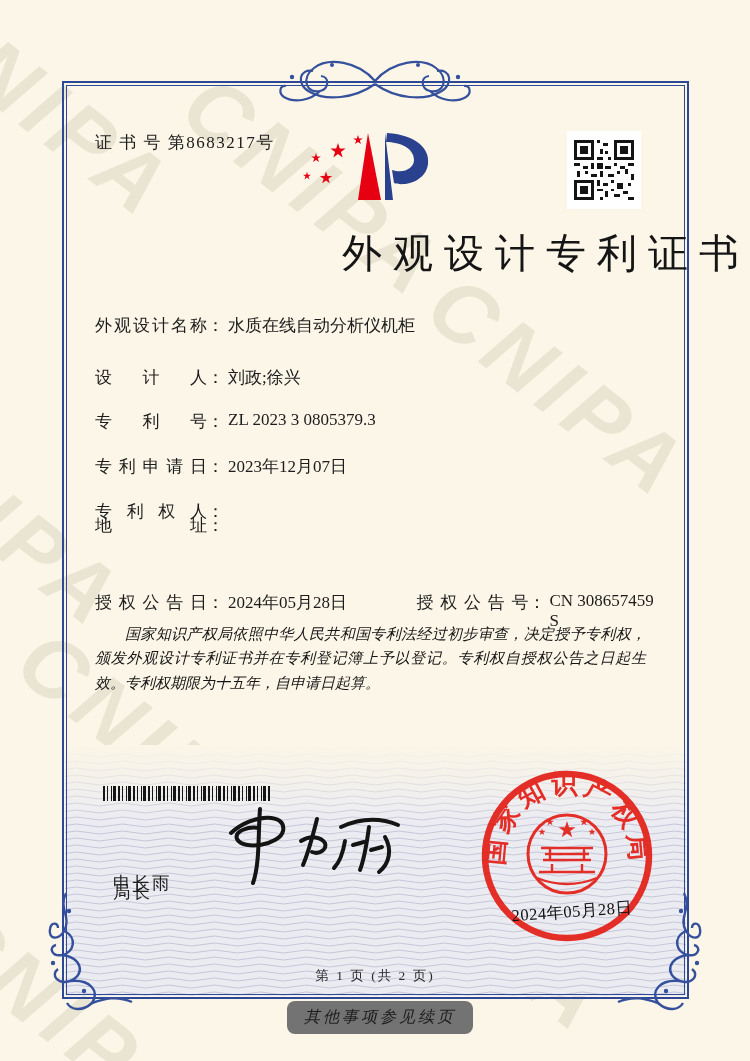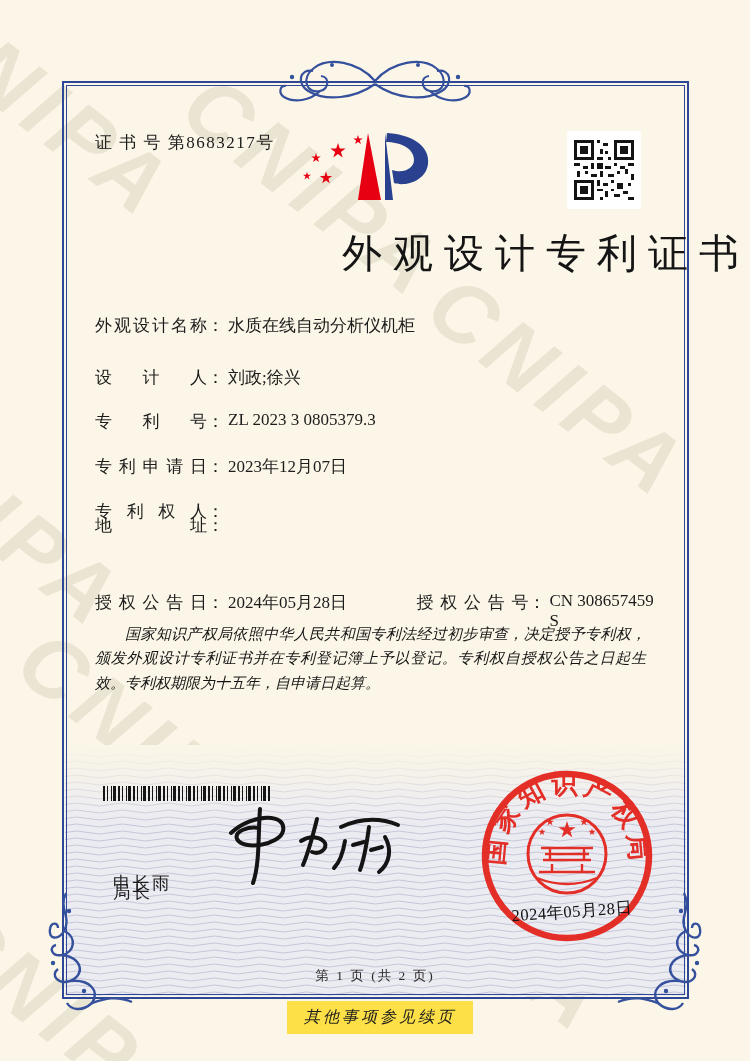--- a/index.html
+++ b/index.html
@@ -55,22 +55,22 @@
   .director-title{position:absolute;left:113px;top:838px;font-size:17.5px;letter-spacing:2px;
       font-family:"Liberation Sans","DejaVu Sans",sans-serif;color:#1d1d1d;margin-top:42px;}
   .director-name{position:absolute;left:113px;top:871px;font-size:17.5px;letter-spacing:2px;
       font-family:"Liberation Sans","DejaVu Sans",sans-serif;color:#1d1d1d;}
   .signature{position:absolute;left:213px;top:797px;}
   .seal{position:absolute;left:479px;top:768px;}
   .seal-date{position:absolute;left:502px;top:901px;width:140px;text-align:center;
       font-size:16.5px;color:#111;transform:rotate(-4deg);letter-spacing:0.5px;}
   .page-no{position:absolute;left:0;right:0;top:967px;text-align:center;
       font-size:13.5px;letter-spacing:2px;color:#2a2a2a;}
-  .cont-box{position:absolute;left:287px;top:1001px;width:186px;height:33px;background:#fde047;
-      display:flex;align-items:center;justify-content:center;}
+  .cont-box{position:absolute;left:287px;top:1001px;width:186px;height:33px;background:#737373;
+      display:flex;align-items:center;justify-content:center;border-radius:8px;}
   .cont-box span{font-size:16px;font-style:italic;letter-spacing:3px;color:#1d1d1d;}
 </style>
 </head>
 <body>
 
 <span class="wm" style="left:-45px;top:-25px">CNIPA</span>
 <span class="wm" style="left:225px;top:55px">CNIPA</span>
 <span class="wm" style="left:470px;top:255px">CNIPA</span>
 <span class="wm" style="left:-95px;top:385px">CNIPA</span>
 <span class="wm" style="left:60px;top:610px">CNIPA</span>

